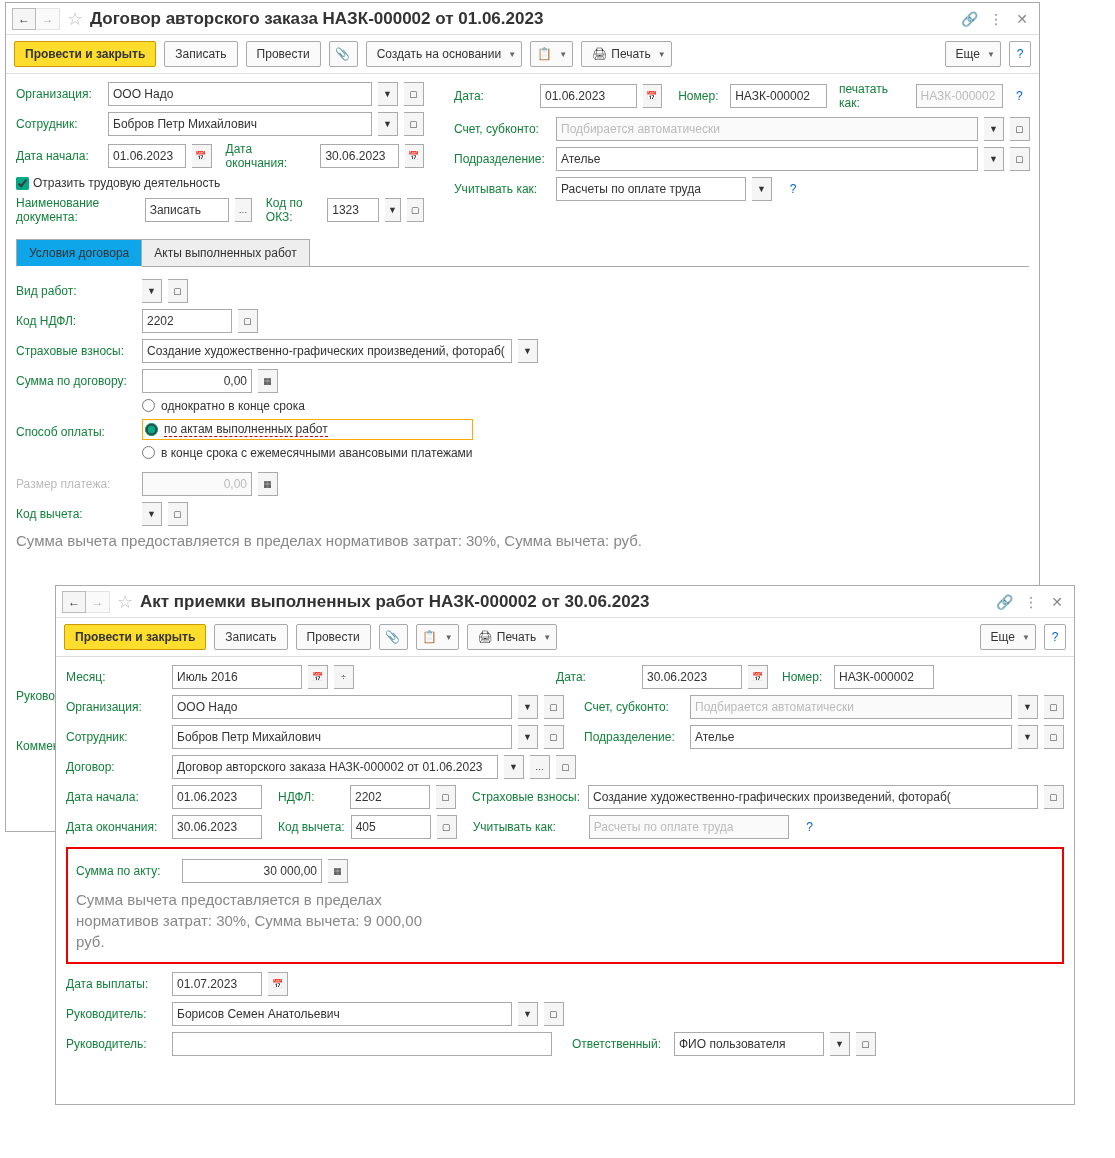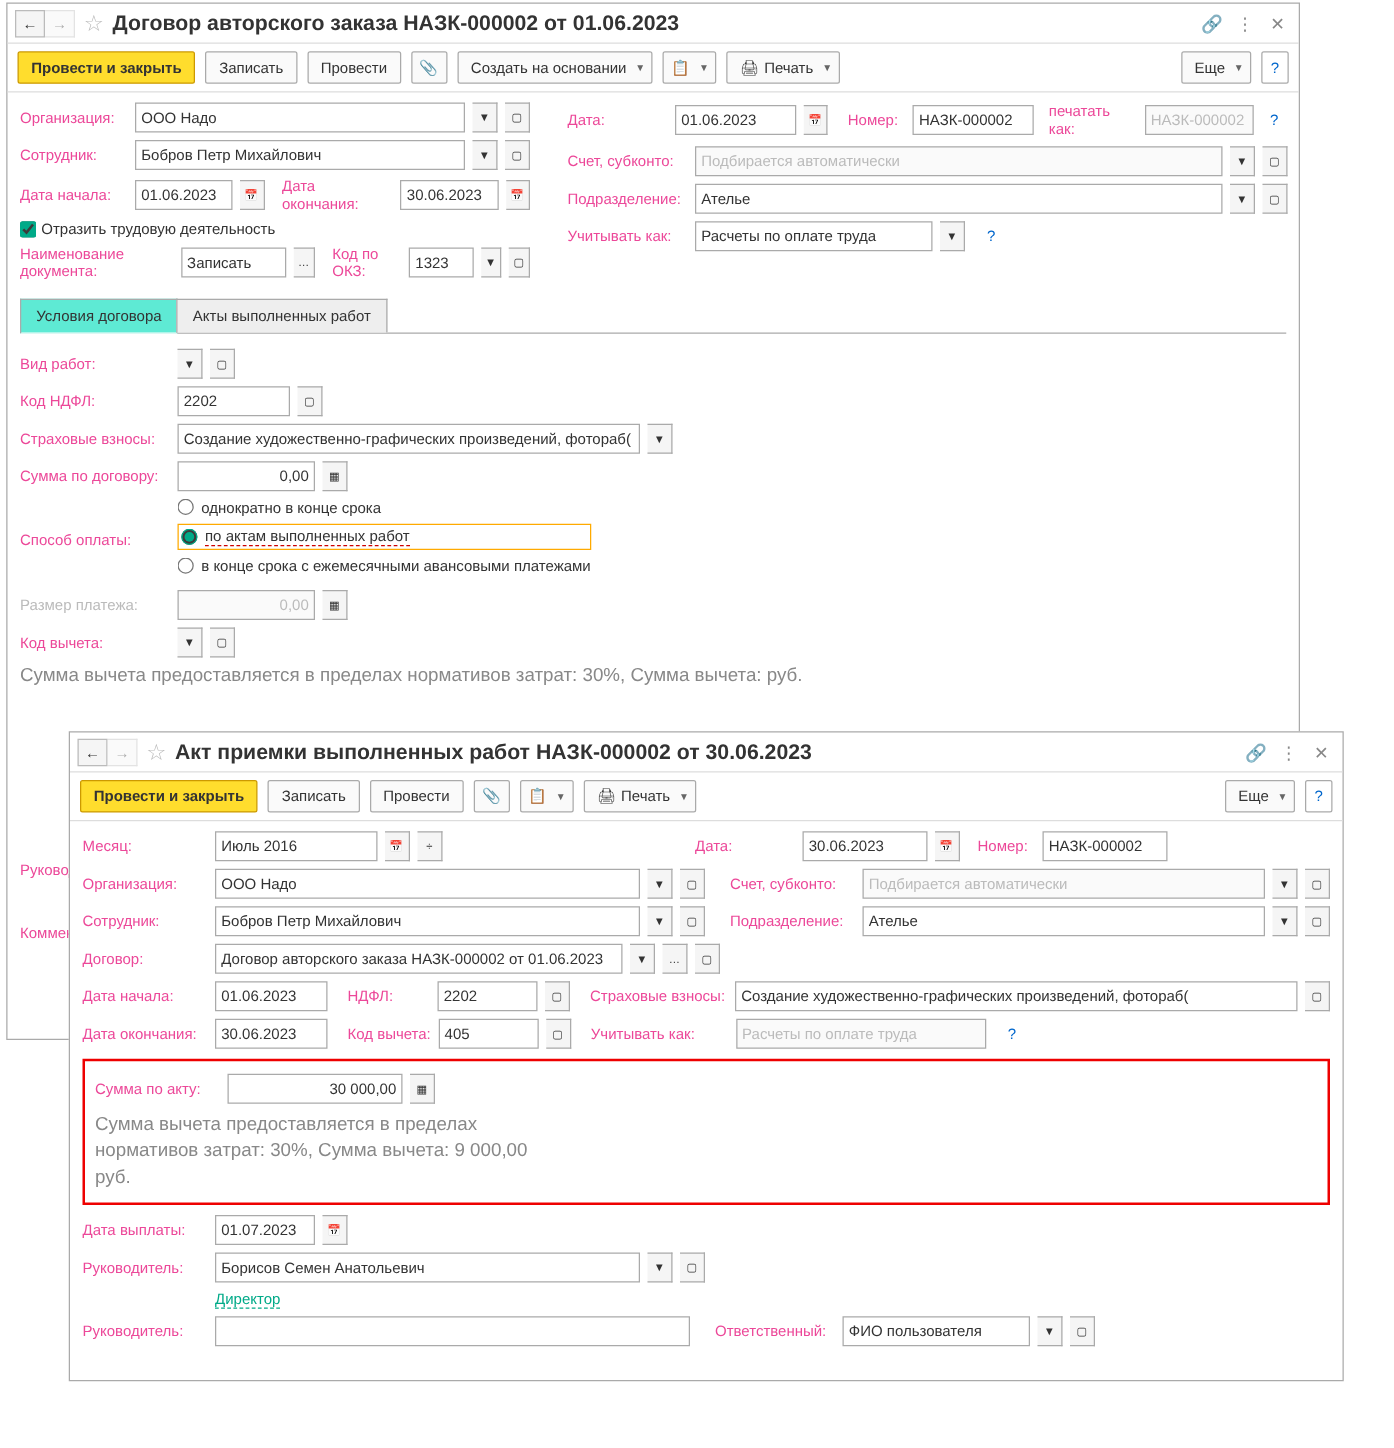--- a/index.html
+++ b/index.html
@@ -16,29 +16,29 @@
 .toolbar{display:flex;align-items:flex-start;padding:6px 8px;gap:8px;border-bottom:1px solid #ddd}
 .btn{border:1px solid #aaa;background:#fafafa;padding:4px 10px;height:26px;display:flex;align-items:center;cursor:pointer;border-radius:2px}
 .btn-primary{background:#ffdd2d;border-color:#cc9900;font-weight:bold}
 .btn-ico{padding:4px 6px}
 .drop{padding-right:20px;position:relative}
 .drop::after{content:"▼";position:absolute;right:5px;font-size:8px;color:#666}
 .spacer{flex:1}
 .help{width:22px;height:26px;border:1px solid #aaa;display:flex;align-items:center;justify-content:center;color:#06c;cursor:pointer;border-radius:2px}
 .form{padding:8px 10px}
 .row{display:flex;align-items:center;margin-bottom:6px;gap:6px}
-.lbl{color:#ec4899;min-width:80px}
+.lbl{color:#15803d;min-width:80px}
 .inp{border:1px solid #aaa;height:24px;padding:0 4px;background:#fff;display:flex;align-items:center}
 .inp.dis{color:#aaa;background:#fafafa}
 .ib{width:20px;height:24px;border:1px solid #aaa;border-left:none;background:#f5f5f5;display:flex;align-items:center;justify-content:center;font-size:9px;cursor:pointer}
 .chk{display:flex;align-items:center;gap:4px}
 .chk input{accent-color:#0a8}
 .tabs{display:flex;border-bottom:1px solid #aaa;margin:8px 0 12px}
 .tab{padding:6px 12px;border:1px solid #aaa;border-bottom:none;background:#eee;cursor:pointer;margin-right:-1px}
-.tab.active{background:#5eead4;border-bottom:1px solid #fff;margin-bottom:-1px}
+.tab.active{background:#0ea5e9;border-bottom:1px solid #fff;margin-bottom:-1px}
 .radio{display:flex;align-items:center;gap:6px;margin-bottom:6px}
 .radio input{accent-color:#0a8}
 .dotted{border-bottom:1px dashed #c00;color:#333}
 .info{color:#888;font-size:15px;margin-top:4px}
 .link{color:#0a8;border-bottom:1px dashed #0a8;cursor:pointer}
 .redbox{border:2px solid #e00;padding:10px 8px;margin:8px 0}
 .cols{display:flex;gap:30px}
 .col{flex:1}
 </style>
 </head>
@@ -349,36 +349,32 @@
           <span class="lbl" style="min-width:100px">Сумма по акту:</span>
           <div class="inp" style="width:140px;text-align:right;justify-content:flex-end">
             <span>30 000,00</span>
           </div>
           <div class="ib">▦</div>
         </div>
 <div class="info" style="max-width:370px;line-height:1.4">Сумма вычета предоставляется в пределах нормативов затрат: 30%,  Сумма вычета: 9 000,00 руб.</div>
 </div>
 <div class="row">
         <span class="lbl" style="min-width:100px">Дата выплаты:</span>
-        <div class="inp" style="width:80px">
+        <div class="inp" style="width:90px">
           <span>01.07.2023</span>
         </div>
         <div class="ib">📅</div>
       </div>
 <div class="row">
         <span class="lbl" style="min-width:100px">Руководитель:</span>
         <div class="inp" style="width:340px">
           <span>Борисов Семен Анатольевич</span>
         </div>
         <div class="ib">▼</div>
         <div class="ib">▢</div>
-      </div>
-<div class="row">
-        <span style="min-width:100px"></span>
-        <span class="link">Директор</span>
       </div>
 <div class="row">
         <span class="lbl" style="min-width:100px">Руководитель:</span>
         <div class="inp" style="width:380px"></div>
 <span class="lbl" style="margin-left:14px;min-width:96px">Ответственный:</span>
         <div class="inp" style="width:150px">
           <span>ФИО пользователя</span>
         </div>
         <div class="ib">▼</div>
         <div class="ib">▢</div>

